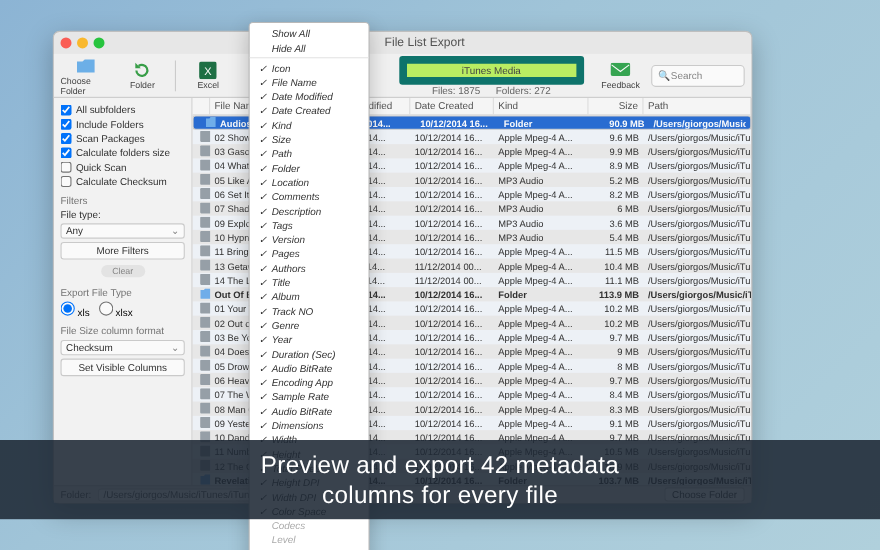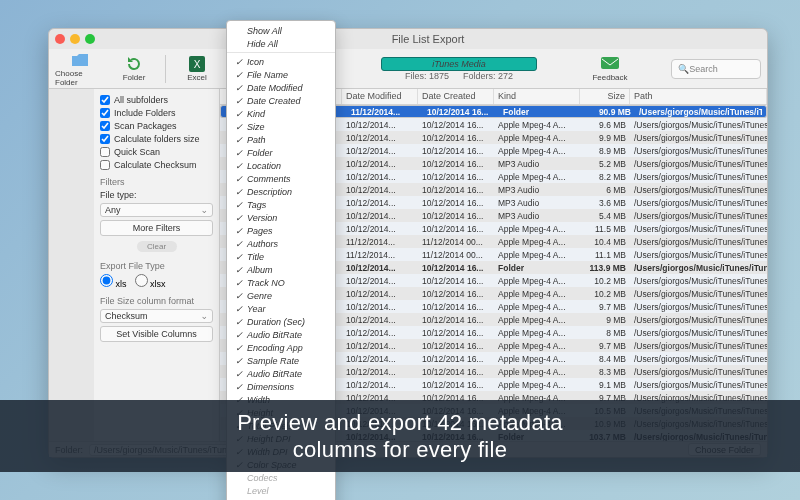--- a/index.html
+++ b/index.html
@@ -3,21 +3,21 @@
 <meta charset="utf-8">
 <style>
   * { margin: 0; padding: 0; box-sizing: border-box; }
   body {
     font-family: -apple-system, Helvetica, Arial, sans-serif;
     font-size: 10px;
     background: linear-gradient(135deg, #8cb4d4 0%, #a0c4d8 40%, #b0d0dc 100%);
     width: 800px; height: 500px; overflow: hidden; position: relative;
   }
   .window {
-    position: absolute; top: 28px; left: 48px; width: 720px; height: 430px;
+    position: absolute; top: 28px; left: 48px; width: 636px; height: 430px;
     background: #ececec; border: 1px solid #bfbfbf; border-radius: 6px;
     box-shadow: 0 8px 24px rgba(0,0,0,0.25);
     display: flex; flex-direction: column;
   }
   .titlebar { height: 20px; display:flex; align-items:center; padding:0 6px; }
   .traffic { display:flex; gap:5px; }
   .tbtn { width:10px; height:10px; border-radius:50%; }
   .tbtn.r{background:#ff5f57;} .tbtn.y{background:#febc2e;} .tbtn.g{background:#28c840;}
   .title { flex:1; text-align:center; font-size:11px; color:#555; }
 
@@ -25,21 +25,21 @@
     display:flex; align-items:center; padding:0 6px; gap:4px; position:relative;}
   .tb-btn { display:flex; flex-direction:column; align-items:center; justify-content:center;
     width:50px; height:36px; border-radius:4px; font-size:8px; color:#444; cursor:pointer;}
   .tb-icon { width:18px; height:18px; display:flex; align-items:center; justify-content:center; }
   .tb-sep { width:1px; height:28px; background:#d0d0d0; margin:0 2px; }
   .middle-info { flex:0 0 180px; display:flex; flex-direction:column; align-items:center; font-size:9px; color:#444; }
   .middle-sub { display:flex; gap:14px; color:#666; }
   .search { margin-left:auto; border:1px solid #cfcfcf; border-radius:4px; background:#fff;
     height:20px; width:90px; font-size:9px; padding:0 6px; color:#888; display:flex; align-items:center;}
 
-  .content { flex:1; display:flex; overflow:hidden;padding-left:45px;}
+  .content { flex:1; display:flex; overflow:hidden;}
   .sidebar { width:126px; background:#f7f7f7; border-right:1px solid #d6d6d6; padding:6px; display:flex; flex-direction:column; gap:3px;}
   .chk { display:flex; align-items:center; gap:4px; font-size:9px; color:#333;}
   .chk input{ width:10px; height:10px;}
   .filters-h { margin-top:4px; color:#777; font-size:9px;}
   .sel { border:1px solid #cfcfcf; border-radius:3px; background:#fff; font-size:9px; padding:1px 4px; color:#333;}
   .btn { border:1px solid #cfcfcf; border-radius:3px; background:#fff; font-size:9px; padding:2px 6px; text-align:center; color:#333;}
   .pill { font-size:8px; color:#888; background:#e8e8e8; border-radius:8px; padding:1px 8px; width:40px; text-align:center; margin:2px auto;}
   .radio-row { display:flex; gap:8px; font-size:9px; align-items:center;}
   .preview { margin-top:auto; }
   .preview-img { width:80px; height:64px; margin:4px auto; background:linear-gradient(#6fb5ee,#5aa9ec); clip-path: polygon(4% 12%, 36% 12%, 44% 4%, 96% 4%, 96% 96%, 4% 96%); border-radius:3px;}
@@ -128,21 +128,21 @@
           <svg width="16" height="16" viewBox="0 0 16 16">
             <rect width="16" height="16" rx="2" fill="#e4e4e4" stroke="#bbb"></rect>
             <path stroke="#888" d="M4 4h8M4 8h8M4 12h8"></path>
           </svg>
         </div>
       <span>CSV</span>
     </div>
     <div class="tb-sep"></div>
 
     <div class="middle-info" style="margin-left:80px;">
-      <div style="border:1px solid #0f766e;border-radius:3px;background:#14b8a6;padding:1px 50px;font-style:italic;">iTunes Media</div>
+      <div style="border:7px solid #0f766e;border-radius:3px;background:#bef264;padding:1px 50px;">iTunes Media</div>
       <div class="middle-sub">
         <span>Files: 1875</span>
         <span>Folders: 272</span>
       </div>
     </div>
 
     <div class="tb-btn" style="margin-left:auto">
       <div class="tb-icon">
           <svg width="18" height="14" viewBox="0 0 18 14">
             <rect width="18" height="12" rx="2" fill="#38a853"></rect>

